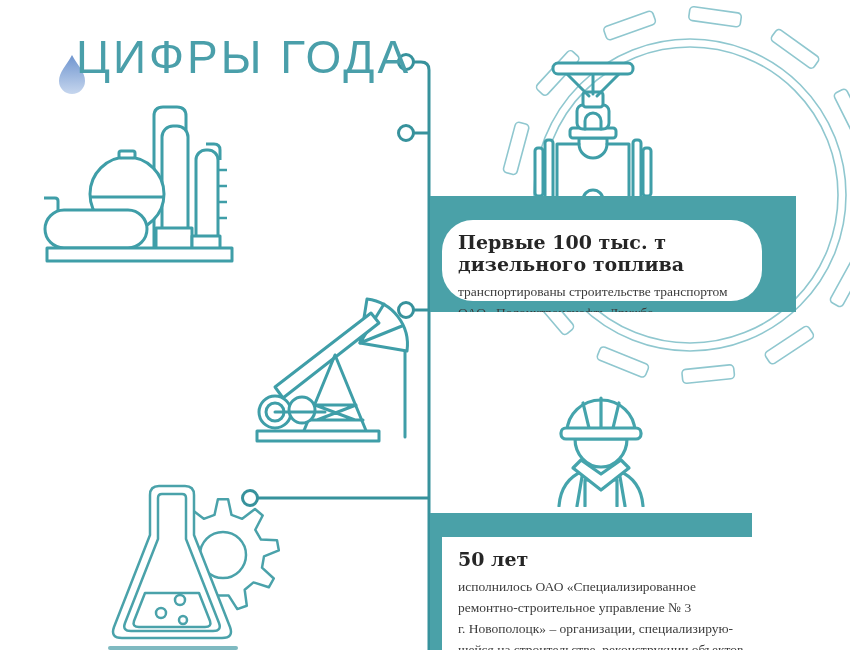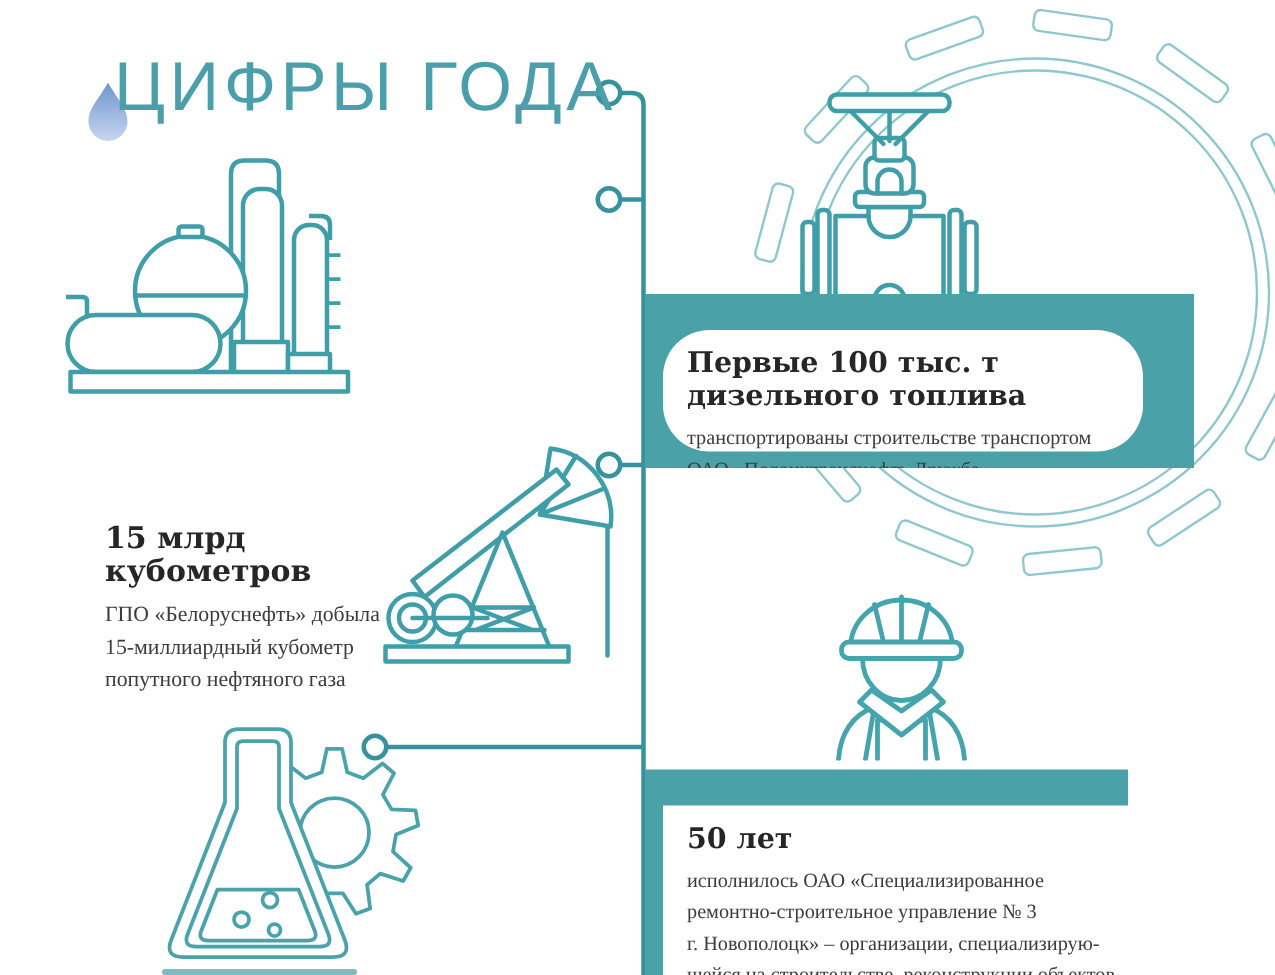--- a/index.html
+++ b/index.html
@@ -134,27 +134,20 @@
     <path d="M20 94 L116 20 L124 30 L28 105 Z" fill="#ffffff"></path>
     <path d="M48 140 L80 62 L112 140"></path>
     <path d="M60 112 H101 M53 127 H108 M60 112 L100 127 M101 112 L62 127"></path>
     <circle cx="20" cy="119" r="16" fill="#ffffff"></circle>
     <circle cx="20" cy="119" r="9"></circle>
     <circle cx="47" cy="117" r="13" fill="#ffffff"></circle>
     <path d="M20 119 H70"></path>
     <rect x="2" y="138" width="122" height="10" fill="#ffffff"></rect>
   </svg>
 
-  <div class="abs stat stat2">
-    <div class="heading">15 млрд
-кубометров</div>
-    <div class="body">ГПО «Белоруснефть» добыла
-15-миллиардный кубометр
-попутного нефтяного газа</div>
-  </div>
 
   <svg class="abs" style="left:533px;top:372px;" width="135" height="135" viewBox="0 0 135 135" fill="#ffffff" stroke="#45A4AC" stroke-width="3.2" stroke-linejoin="round" stroke-linecap="round">
     <path d="M26 134 Q28 108 50 99 L44 134"></path>
     <path d="M110 134 Q108 108 86 99 L92 134"></path>
     <path d="M52 134 V108 H84 V134"></path>
     <path d="M40 96 L68 118 L96 96 L88 88 L68 102 L48 88 Z"></path>
     <path d="M42 67 a26 28 0 0 0 52 0 Z"></path>
     <path d="M34 60 a34 32 0 0 1 68 0 Z"></path>
     <path d="M68 26 V56 M50 31 L56 56 M86 31 L80 56" fill="none"></path>
     <rect x="28" y="56" width="80" height="11" rx="5"></rect>

